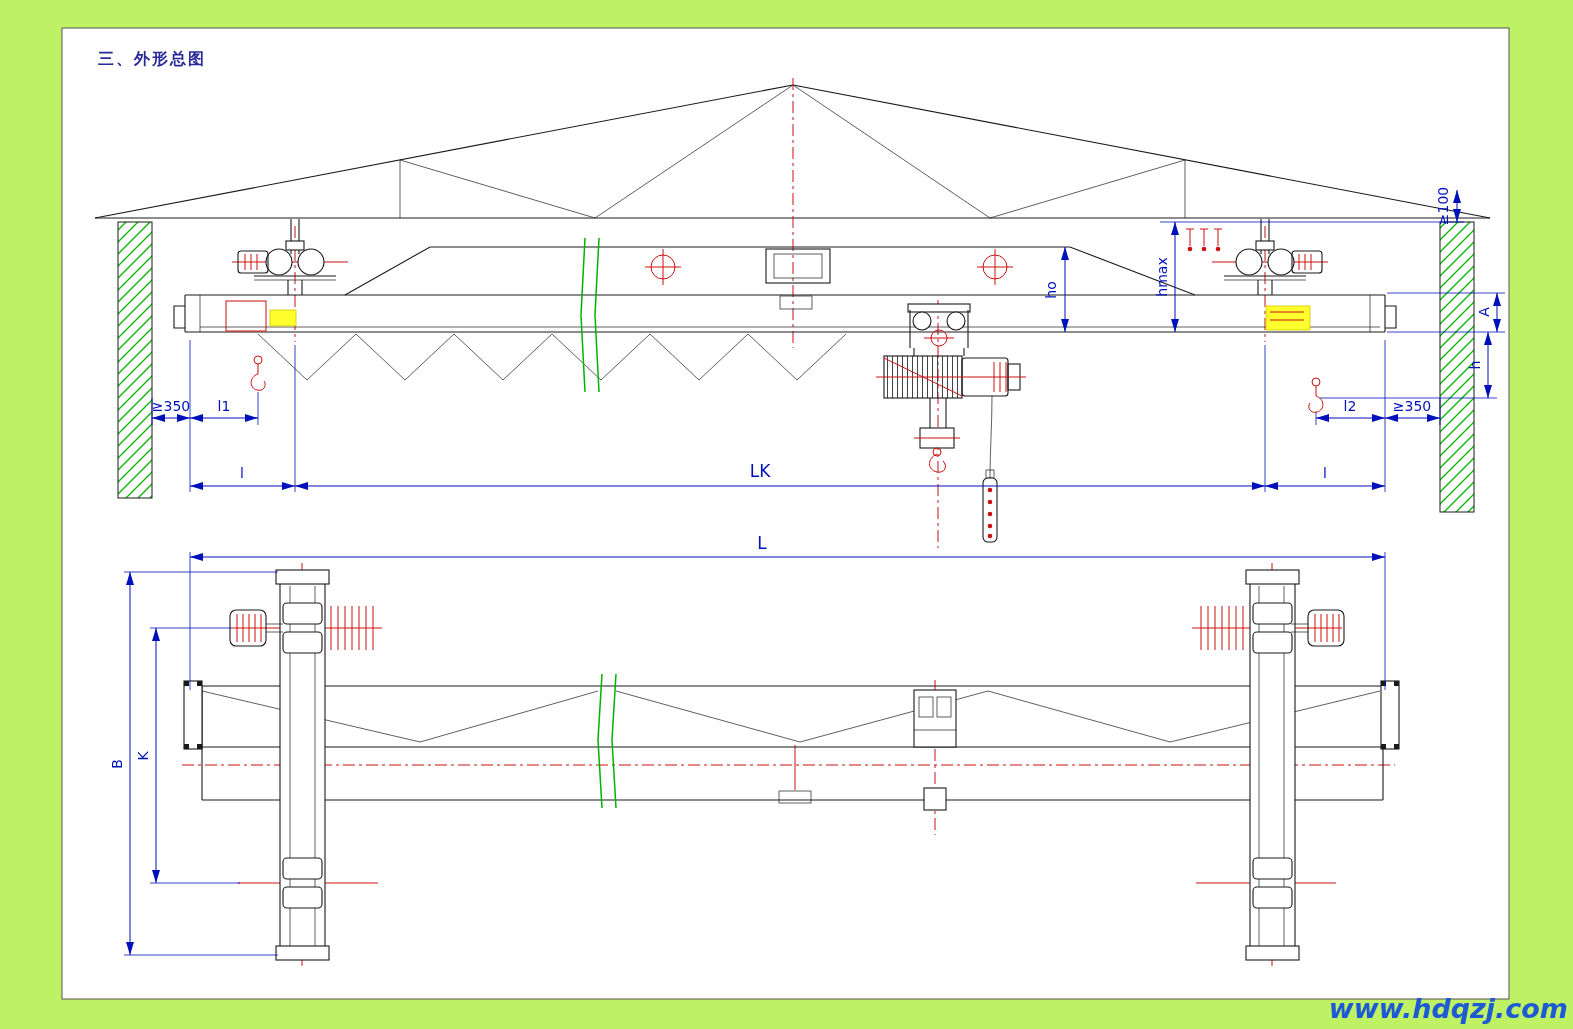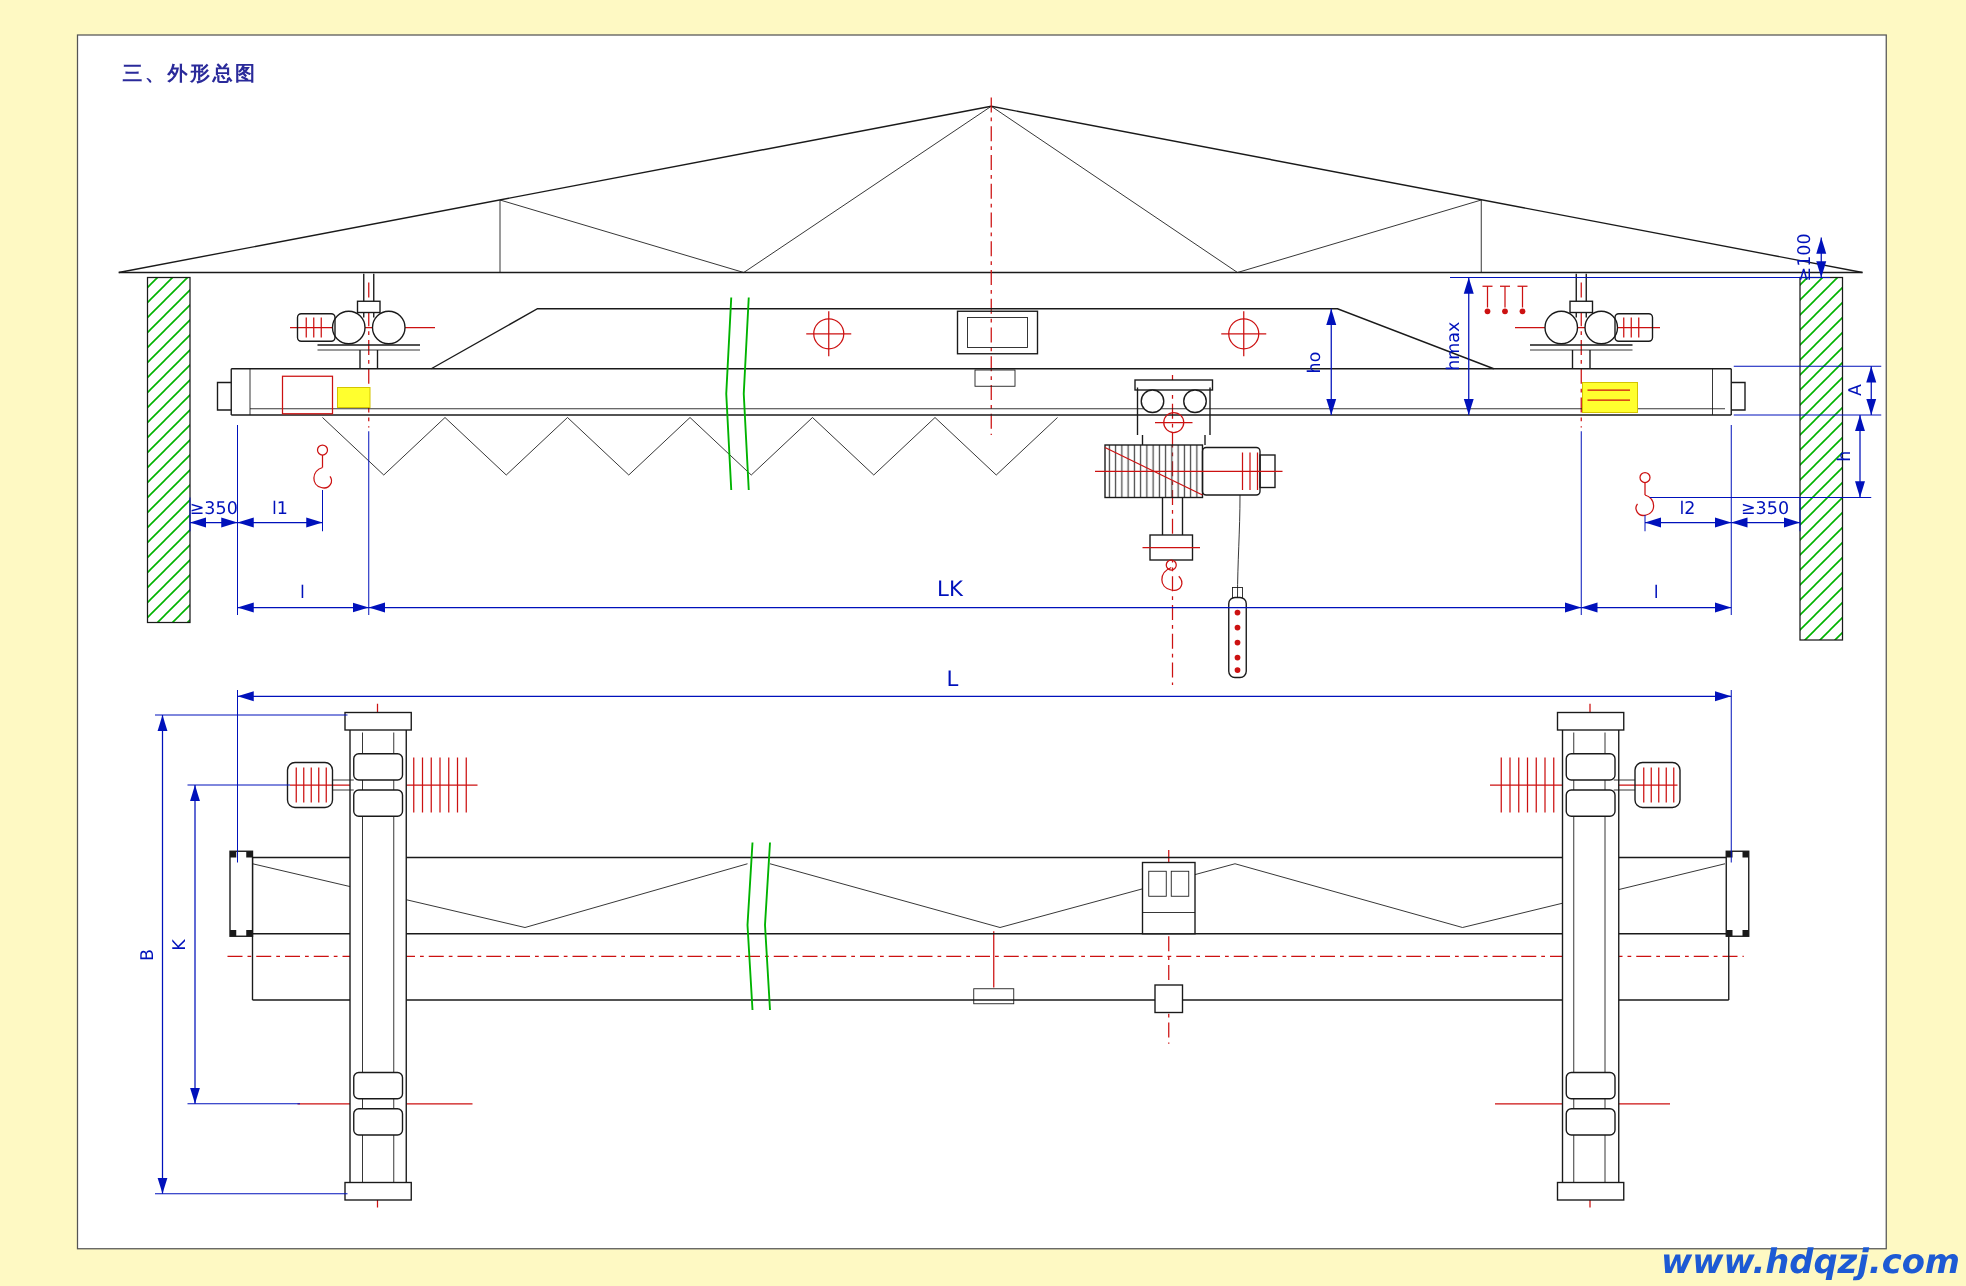--- a/index.html
+++ b/index.html
@@ -1,16 +1,16 @@
 <!DOCTYPE html>
 <html><head>
 <meta charset="utf-8">
 <style>
   html,body{margin:0;padding:0;background:#ffffff;}
-  .page{position:relative;width:1573px;height:1029px;background:#fef9c3;overflow:hidden;}
+  .page{position:relative;width:1573px;height:1029px;background:#bef264;overflow:hidden;}
   svg{display:block;}
   .ln{stroke:#1a1a1a;stroke-width:1.1;fill:none;}
   .lnt{stroke:#1a1a1a;stroke-width:0.7;fill:none;}
   .wfill{fill:#ffffff;}
   .red{stroke:#cc1111;stroke-width:1;fill:none;}
   .redd{stroke:#cc1111;stroke-width:1;fill:none;stroke-dasharray:12 4 3 4;}
   .redf{fill:#cc1111;stroke:none;}
   .grn{stroke:#00b300;stroke-width:1.5;fill:none;}
   .dim{stroke:#0011bb;stroke-width:1;fill:none;}
   .dime{stroke:#0011bb;stroke-width:0.8;fill:none;}

